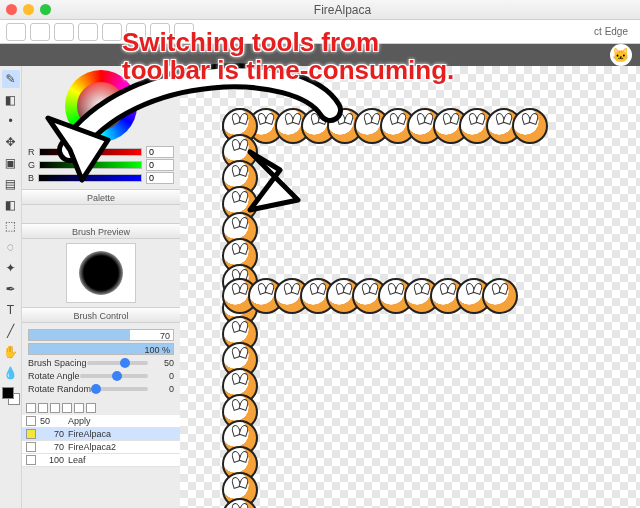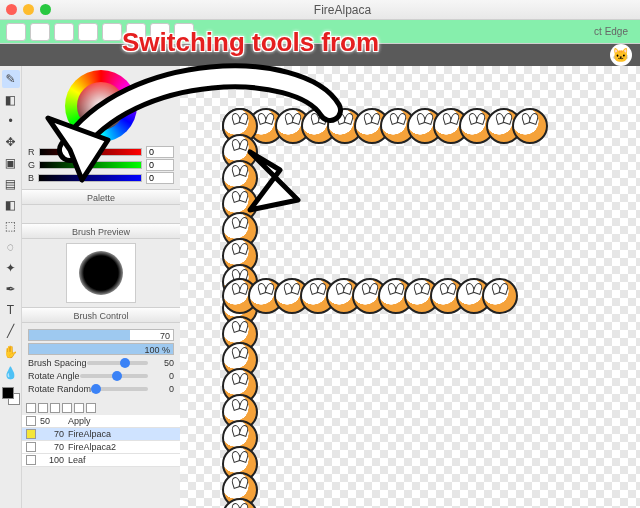--- a/index.html
+++ b/index.html
@@ -4,21 +4,21 @@
 <style>
   * { box-sizing: border-box; margin: 0; padding: 0; font-family: -apple-system, "Helvetica Neue", Arial, sans-serif; }
   body { width: 640px; height: 508px; overflow: hidden; background: #ececec; position: relative; font-size: 11px; color: #333; }
   
   .titlebar { height: 20px; background: linear-gradient(#f6f6f6,#e8e8e8); display: flex; align-items: center; padding: 0 6px; border-bottom: 1px solid #cfcfcf; }
   .traffic { display: flex; gap: 6px; }
   .tl { width: 11px; height: 11px; border-radius: 50%; }
   .tl.r { background:#ff5f57;} .tl.y{background:#febc2e;} .tl.g{background:#28c840;}
   .title { flex:1; text-align:center; font-size:12px; color:#555;}
   
-  .topbar { height: 24px; background:#86efac; border-bottom:1px solid #d0d0d0; display:flex; align-items:center; gap:4px; padding:0 6px;}
+  .topbar { height: 24px; background:#ffffff; border-bottom:1px solid #d0d0d0; display:flex; align-items:center; gap:4px; padding:0 6px;}
   .tbtn { width:20px; height:18px; background:#fff; border:1px solid #c8c8c8; border-radius:3px;}
   .topbar .lbl { margin-left:auto; font-size:10px; color:#666; padding-right:6px;}
   
   .optbar { height: 22px; background:#5a5a5a; color:#ddd; display:flex; align-items:center; padding:0 8px; font-size:10px;}
   .ava { margin-left:auto; width:22px; height:22px; border-radius:50%; background:#fff; display:flex; align-items:center; justify-content:center; font-size:14px;}
   
   .main { display:flex; height:442px; }
   .tools { width:22px; background:#ececec; border-right:1px solid #d6d6d6; display:flex; flex-direction:column; align-items:center; padding-top:4px; gap:3px;}
   .tool { width:18px; height:18px; display:flex; align-items:center; justify-content:center; border-radius:2px; font-size:12px; color:#444; cursor:pointer;}
   .tool.sel { background:#c8dfff; }
@@ -248,20 +248,21 @@
       <div class="stamp" style="left: 198px; top: 212px;"></div>
       <div class="stamp" style="left: 224px; top: 212px;"></div>
       <div class="stamp" style="left: 250px; top: 212px;"></div>
       <div class="stamp" style="left: 276px; top: 212px;"></div>
       <div class="stamp" style="left: 302px; top: 212px;"></div>
     </div>
 </div>
 
 <div class="overlay-text">
   <span>Switching tools from</span><br>
+  <span>toolbar is time-consuming.</span>
 </div>
 
 <svg class="arrow-svg" width="640" height="508">
   <defs>
     <filter id="o">
         <feMorphology operator="dilate" radius="4"></feMorphology>
       </filter>
   </defs>
 
   <path d="M 330 110 C 300 60, 130 60, 70 150" fill="none" stroke="#000" stroke-width="26" stroke-linecap="round"></path>

